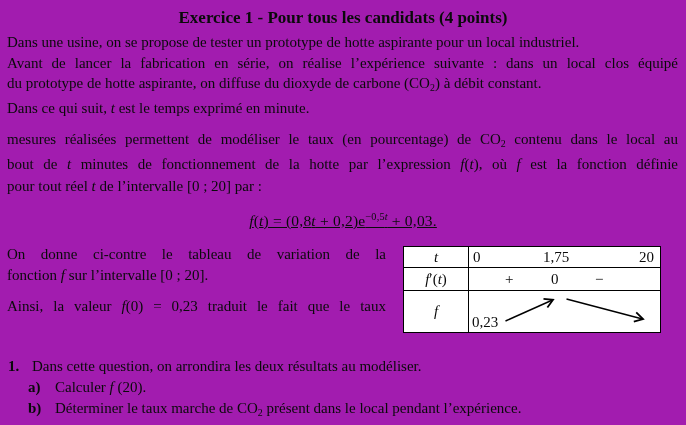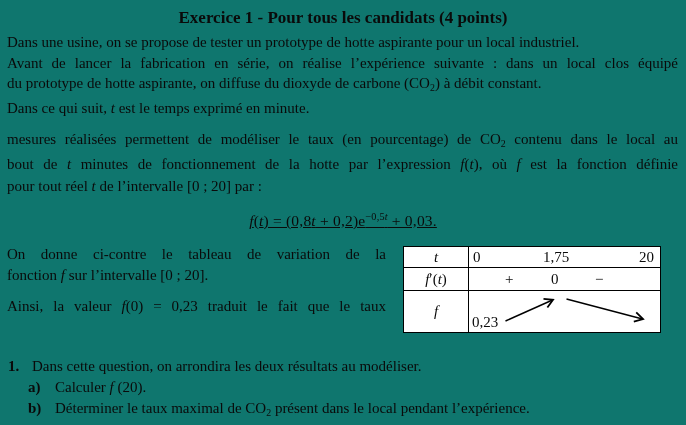--- a/index.html
+++ b/index.html
@@ -1,17 +1,17 @@
 <!DOCTYPE html>
 <html><head>
 <meta charset="utf-8">
 <style>
   html,body{margin:0;padding:0;background:#ffffff;}
   .page{
-    position:relative;width:686px;height:425px;background:#0f766e;
+    position:relative;width:686px;height:425px;background:#a21caf;
     font-family:"Liberation Serif","DejaVu Serif",serif;
     font-size:15px;color:#0a0a0a;overflow:hidden;
   }
   .title{
     position:absolute;top:8px;left:13px;width:660px;
     text-align:center;font-weight:bold;font-size:17px;
   }
   .block{position:absolute;left:7px;width:671px;}
   .para1{top:32px;line-height:20.5px;}
   .para2{top:129px;line-height:21.5px;}
@@ -134,17 +134,17 @@
     <div class="qrow">
       <span class="qnum">1.</span>
       <span class="qtext"><span>Dans cette question, on arrondira les deux résultats au modéliser.</span></span>
     </div>
     <div class="qrow qsub">
       <span class="qnum">a)</span>
       <span class="qtext"><span>Calculer </span><span class="i">f</span><span> (20).</span></span>
     </div>
     <div class="qrow qsub">
       <span class="qnum">b)</span>
-      <span class="qtext"><span>Déterminer le taux maximal de CO</span><span class="sub">2</span><span> présent dans le local pendant l’expérience.</span></span>
+      <span class="qtext"><span>Déterminer le taux marche de CO</span><span class="sub">2</span><span> présent dans le local pendant l’expérience.</span></span>
     </div>
   </div>
 
 </div>
 
 </body></html>

